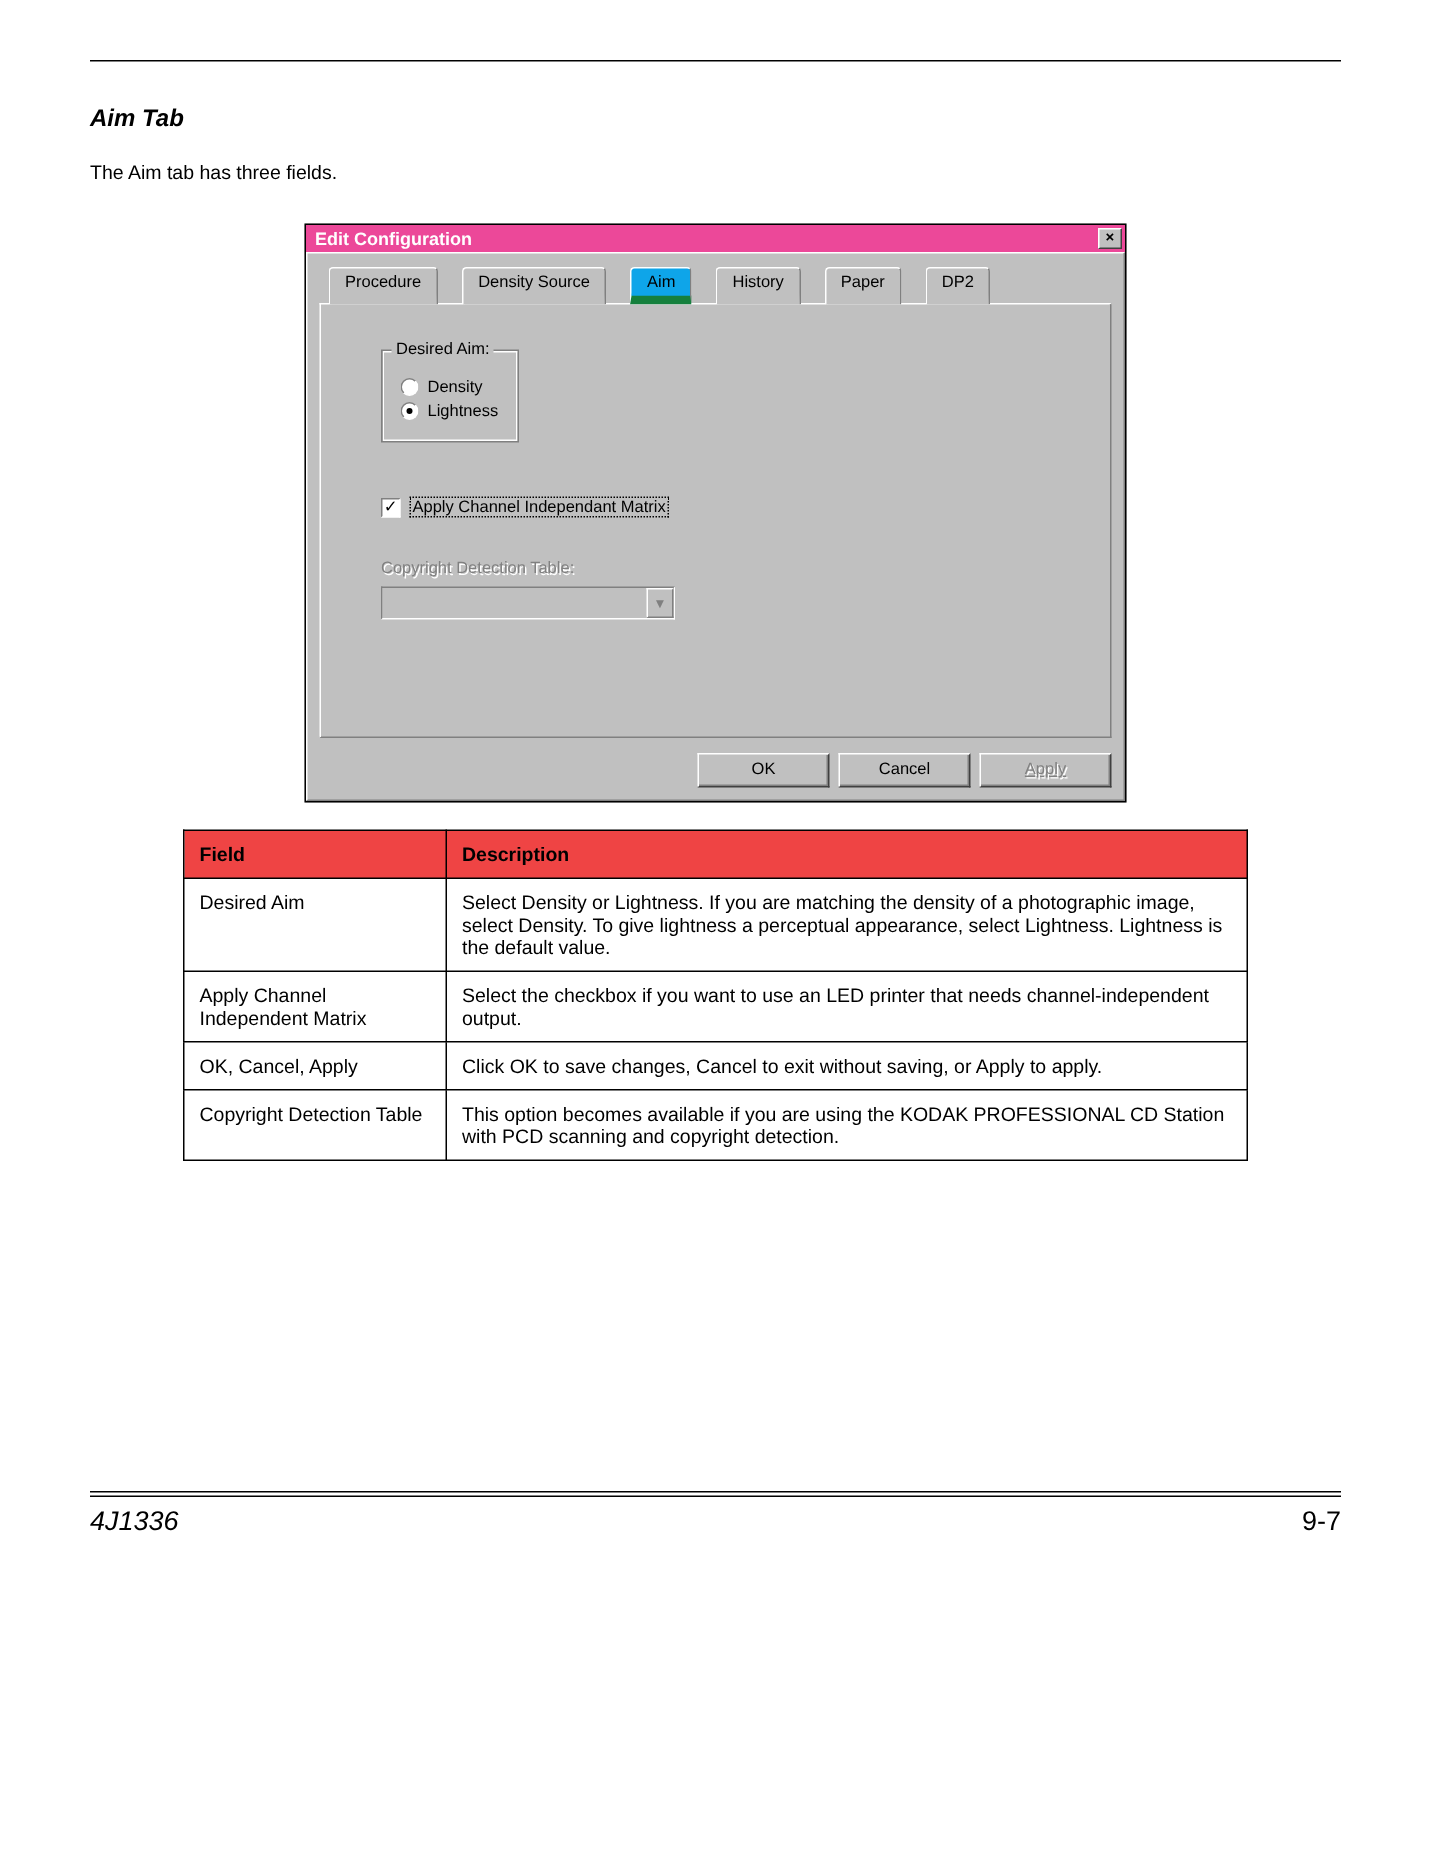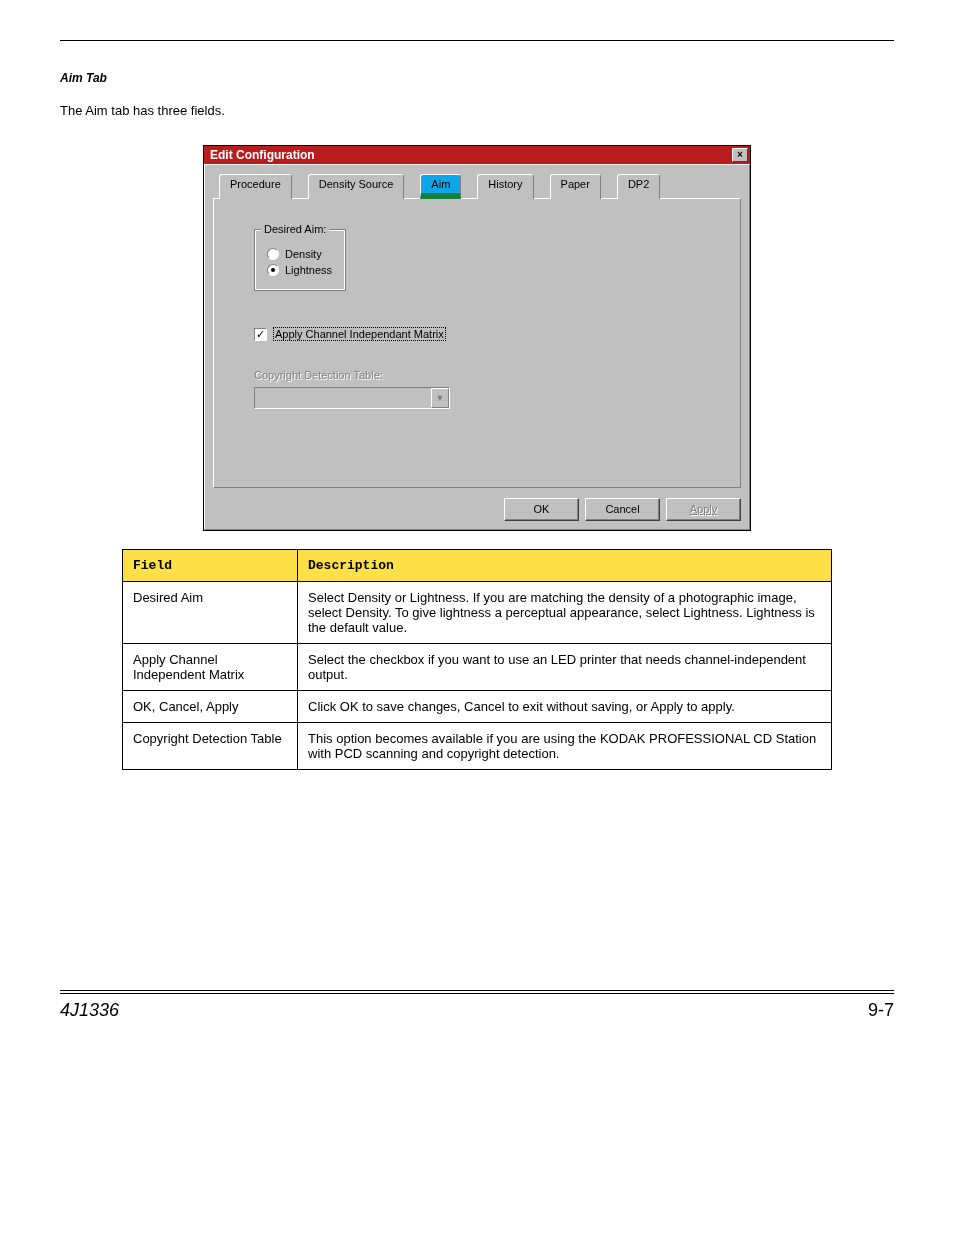--- a/index.html
+++ b/index.html
@@ -11,41 +11,41 @@
     font-size: 13px;
   }
   .page {
     padding: 40px 60px 20px 60px;
   }
   .top-rule {
     border-top: 1px solid #000;
     margin-bottom: 30px;
   }
   .section-heading {
-    font-size: 12px;
+    font-size: 16px;
     font-weight: 600;
     font-style: italic;
     margin: 25px 0 18px 0;
     color: #000;
   }
   .intro {
     margin-bottom: 27px;
   }
   
   .dialog {
     width: 548px;
     margin: 0 auto 18px auto;
     border: 1px solid #000;
     background: #c0c0c0;
     font-family: "MS Sans Serif", Tahoma, sans-serif;
     font-size: 11px;
     color: #000;
   }
   .titlebar {
-    background: #b91c1c;
+    background: #ec4899;
     color: #fff;
     display: flex;
     align-items: flex-end;
     justify-content: space-between;
     padding: 2px 2px 2px 6px;
     font-weight: bold;
     font-size: 12px;
   }
   .title-close {
     width: 16px;
@@ -189,21 +189,21 @@
     color: #808080;
     font-size: 9px;
   }
   .dlg-buttons {
     display: flex;
     justify-content: flex-end;
     gap: 6px;
     margin-top: 10px;
   }
   .win-btn {
-    width: 75px;
+    width: 88px;
     height: 23px;
     background: #c0c0c0;
     border-top: 1px solid #fff;
     border-left: 1px solid #fff;
     border-right: 1px solid #404040;
     border-bottom: 1px solid #404040;
     box-shadow: inset -1px -1px 0 #808080;
     text-align: center;
     line-height: 21px;
     cursor: default;
@@ -220,23 +220,22 @@
     border-collapse: collapse;
     border: 1.5px solid #000;
   }
   table.info th, table.info td {
     border: 1px solid #000;
     padding: 8px 10px;
     vertical-align: top;
     text-align: left;
   }
   table.info th {
-    background: #fde047;
+    background: #ef4444;
     font-weight: bold;
-    font-family: Liberation Mono, monospace;
   }
   table.info th:first-child, table.info td:first-child {
     width: 175px;
   }
   .bottom-rule {
     border-top: 4px double #000;
     margin-top: 220px;
     padding-top: 6px;
     display: flex;
     justify-content: space-between;

